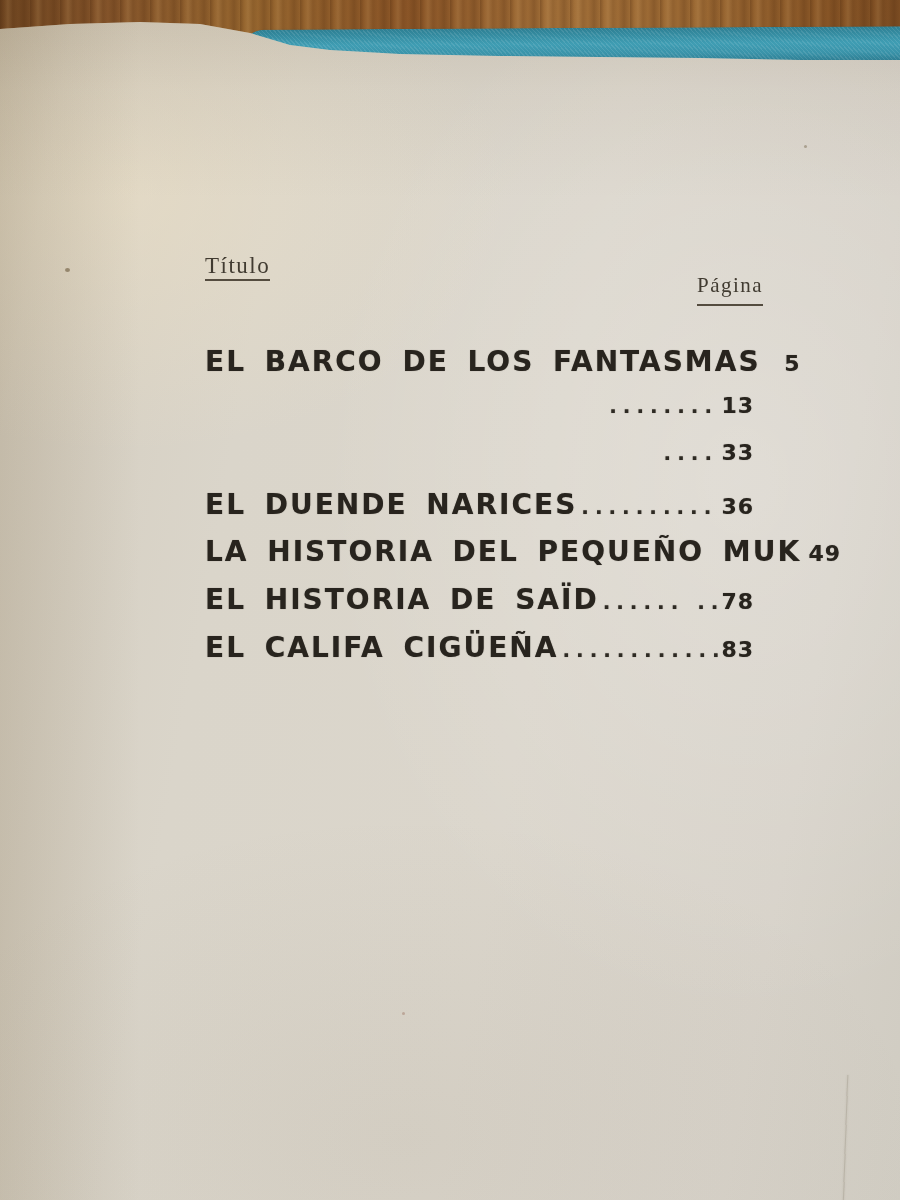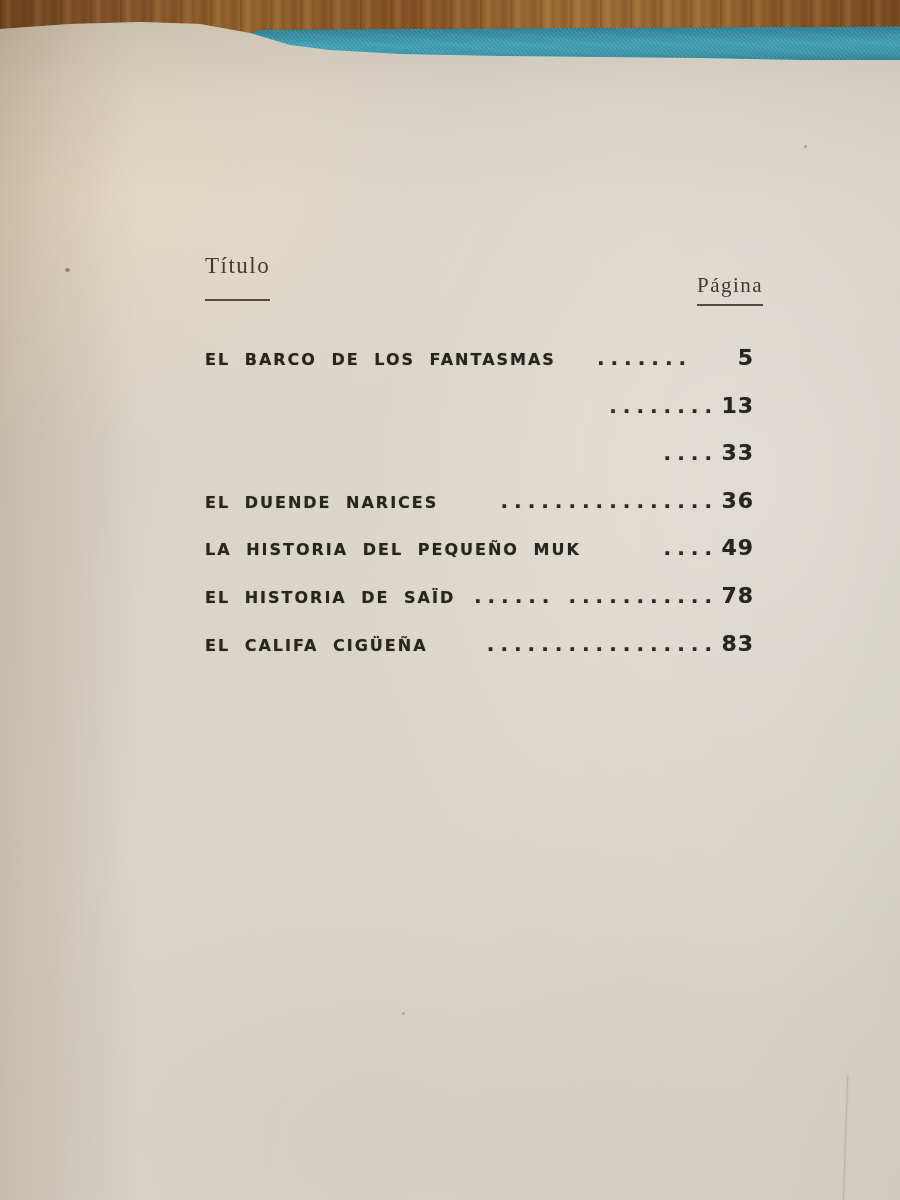--- a/index.html
+++ b/index.html
@@ -62,34 +62,34 @@
     pointer-events:none;
   }
 
   
   .hdr{
     position:absolute;display:inline-block;
     font-family:"Liberation Serif",serif;
     color:#413b31;letter-spacing:1.5px;
     border-bottom:2px solid #544c3f;
   }
-  .hdr-titulo{left:205px;top:253px;font-size:23px;padding-bottom:20px;}
+  .hdr-titulo{left:205px;top:253px;font-size:23px;padding-bottom:0;}
   .hdr-pagina{left:697px;top:273px;font-size:21px;padding-bottom:6px;}
 
   
   .toc{
     position:absolute;left:205px;top:345px;width:549px;z-index:4;
   }
   .row{
     display:flex;align-items:baseline;height:47.6px;
     font-family:"DejaVu Sans",sans-serif;font-weight:700;
     color:#28241e;text-shadow:0 0 1px rgba(45,40,30,0.45);
   }
   .row .t{
-    font-size:16px;letter-spacing:2px;word-spacing:7px;white-space:pre;
+    font-size:28px;letter-spacing:2px;word-spacing:7px;white-space:pre;
   }
   .row .leader{
     flex:1;min-width:0;overflow:hidden;text-align:right;white-space:pre;
     font-size:20px;letter-spacing:6px;color:#2e2a23;padding-left:4px;
   }
   .row .num{
     min-width:36px;text-align:right;font-size:22px;letter-spacing:1px;
   }
 
   

